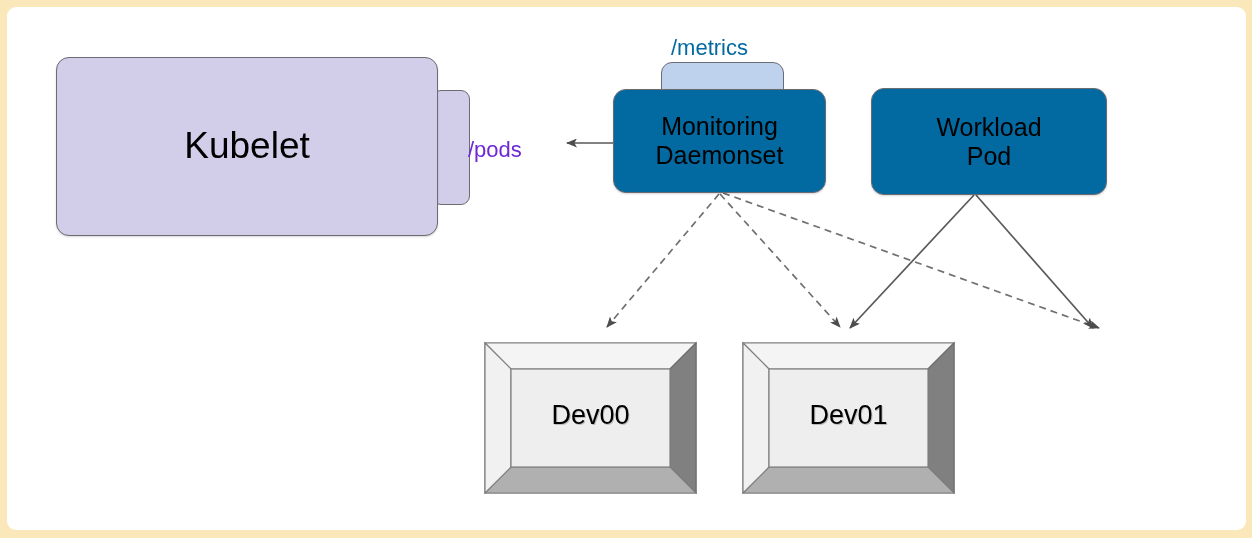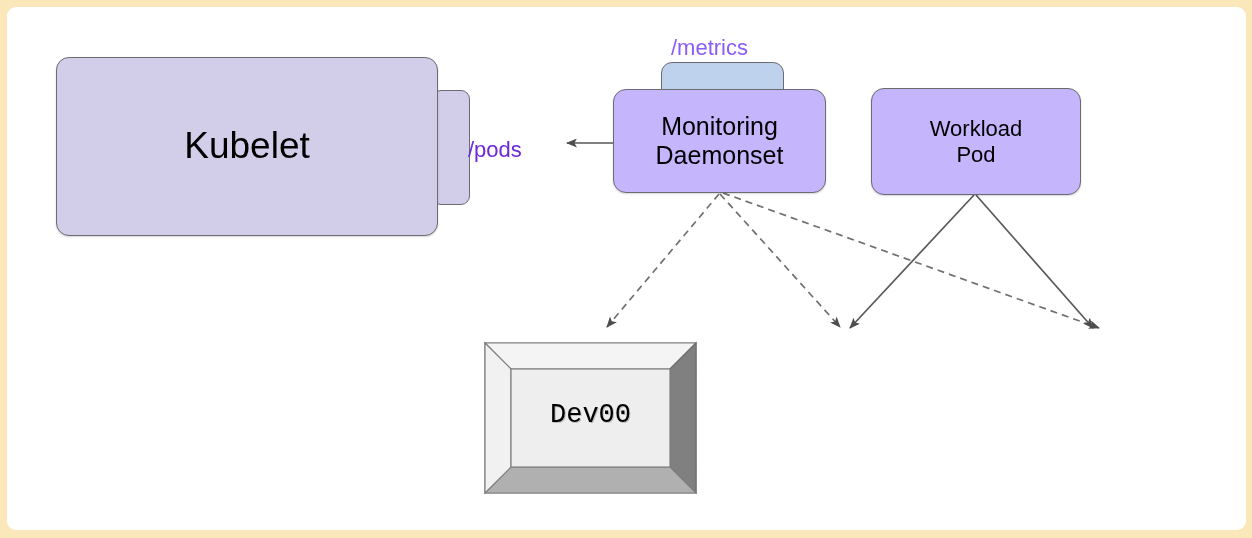--- a/index.html
+++ b/index.html
@@ -52,21 +52,21 @@
     display: flex;
     align-items: center;
     justify-content: center;
     text-align: center;
     color: #000000;
     line-height: 1.16;
     white-space: pre-line;
     box-shadow: 0 1px 2px rgba(0,0,0,0.16);
   }
   .node-purple { background: #d2cde8; }
-  .node-blue   { background: #c4b5fd; }
+  .node-blue   { background: #0369a1; }
 
   .tab {
     position: absolute;
     box-sizing: border-box;
     border: 1.3px solid #6b6b72;
     border-radius: 11px;
   }
 
   
   #kubelet-tab {
@@ -94,55 +94,54 @@
     left: 654px; top: 55px; width: 123px; height: 40px;
     background: #bfd2ed;
     border-bottom-left-radius: 0;
     border-bottom-right-radius: 0;
     z-index: 1;
   }
   #metrics-label {
     position: absolute;
     left: 664px; top: 28px;
     font-size: 22px;
-    color: #8b5cf6;
+    color: #0369a1;
     white-space: nowrap;
     z-index: 3;
   }
   #monitoring-box {
     left: 606px; top: 82px; width: 213px; height: 104px;
     font-size: 25px;
     z-index: 2;
   }
 
   
   #workload-box {
-    left: 864px; top: 81px; width: 210px; height: 107px;
-    font-size: 22px;
+    left: 864px; top: 81px; width: 236px; height: 107px;
+    font-size: 25px;
     z-index: 2;
   }
 
   
   .device {
     position: absolute;
     width: 213px;
     height: 158px;
     z-index: 2;
   }
   .device svg { display: block; }
   .device .device-label {
     position: absolute;
     left: 0; right: 0;
     top: 50%;
     transform: translateY(-50%);
     text-align: center;
     font-size: 27px;
     color: #000;
     text-shadow: 1px 1px 0 rgba(180,180,180,0.85);
-    font-family: Liberation Mono, monospace;
   }
   #dev00 { left: 477px; top: 329px; }
   #dev01 { left: 735px; top: 329px; }
   #dev02 { left: 993px; top: 329px; }
 </style>
 </head>
 <body>
 
 <div id="page">
   <div id="canvas">
@@ -197,16 +196,27 @@
         <polygon points="1,7 212,7 212,157 1,157" fill="#f4f4f4" stroke="#808080" stroke-width="1.2"></polygon>
         <polygon points="1,7 212,7 186,33 27,33" fill="#f4f4f4" stroke="#808080" stroke-width="1.2"></polygon>
         <polygon points="212,7 212,157 186,131 186,33" fill="#808080" stroke="#6e6e6e" stroke-width="1.2"></polygon>
         <polygon points="1,157 212,157 186,131 27,131" fill="#b0b0b0" stroke="#808080" stroke-width="1.2"></polygon>
         <polygon points="1,7 27,33 27,131 1,157" fill="#f1f1f1" stroke="#808080" stroke-width="1.2"></polygon>
         <rect x="27" y="33" width="159" height="98" fill="#eeeeee" stroke="#808080" stroke-width="1.2"></rect>
       </svg>
       <div class="device-label">Dev00</div>
     </div>
 
+    <div class="device" id="dev01">
+      <svg width="213" height="158" viewBox="0 0 213 158">
+        <polygon points="1,7 212,7 212,157 1,157" fill="#f4f4f4" stroke="#808080" stroke-width="1.2"></polygon>
+        <polygon points="1,7 212,7 186,33 27,33" fill="#f4f4f4" stroke="#808080" stroke-width="1.2"></polygon>
+        <polygon points="212,7 212,157 186,131 186,33" fill="#808080" stroke="#6e6e6e" stroke-width="1.2"></polygon>
+        <polygon points="1,157 212,157 186,131 27,131" fill="#b0b0b0" stroke="#808080" stroke-width="1.2"></polygon>
+        <polygon points="1,7 27,33 27,131 1,157" fill="#f1f1f1" stroke="#808080" stroke-width="1.2"></polygon>
+        <rect x="27" y="33" width="159" height="98" fill="#eeeeee" stroke="#808080" stroke-width="1.2"></rect>
+      </svg>
+      <div class="device-label">Dev01</div>
+    </div>
 
 
   </div>
 </div>
 
 </body></html>

